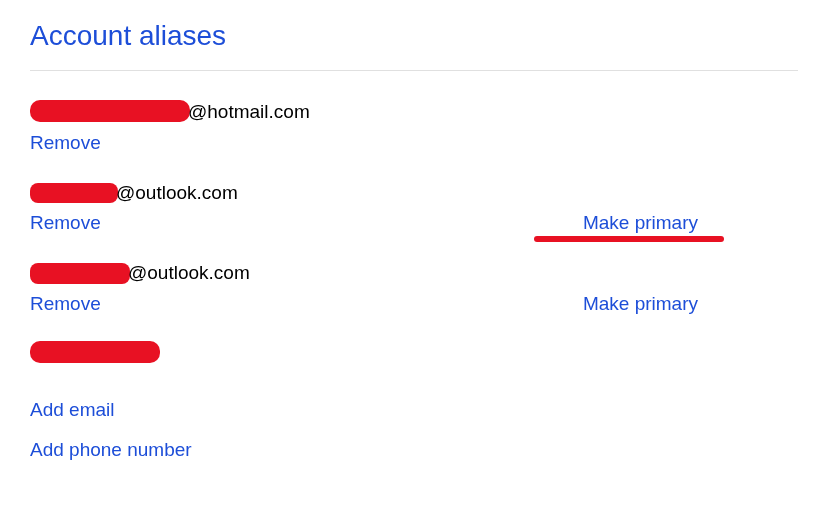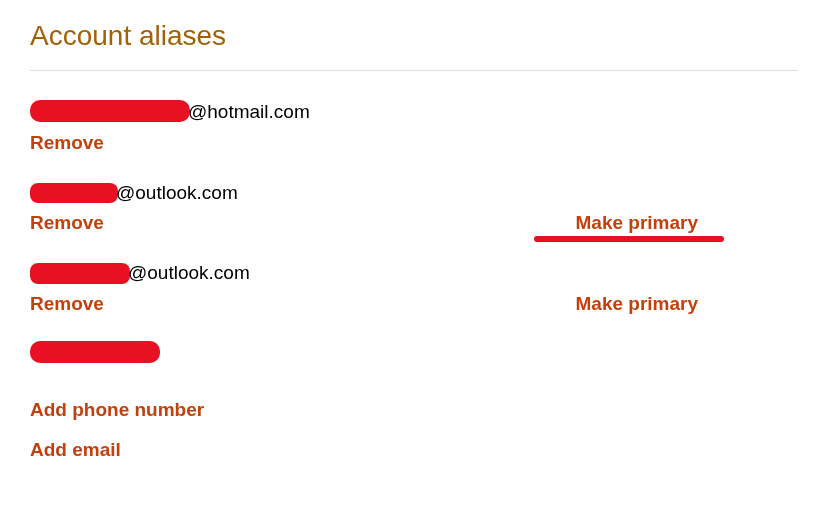--- a/index.html
+++ b/index.html
@@ -11,21 +11,21 @@
       height: 516px;
       padding: 20px 0 0 0;
       overflow: hidden;
     }
     .container {
       padding: 0 30px;
     }
     .page-title {
       font-size: 28px;
       font-weight: 400;
-      color: #a16207;
+      color: #1d4ed8;
       margin-bottom: 18px;
     }
     .divider {
       border: none;
       border-top: 1px solid #e0e0e0;
       margin-bottom: 28px;
     }
     .alias-block {
       margin-bottom: 26px;
       position: relative;
@@ -50,24 +50,23 @@
     .redact.w-med2  { width: 100px; height: 21px; }
     .redact.w-small { width: 130px; height: 22px; border-radius: 10px; }
     .domain-text { margin-left: -2px; }
     .action-row {
       display: flex;
       align-items: center;
       margin-top: 6px;
       font-size: 19px;
     }
     .link {
-      color: #c2410c;
+      color: #1d4ed8;
       cursor: pointer;
       text-decoration: none;
-      font-weight: bold;
     }
     .right-link {
       margin-left: auto;
       padding-right: 100px;
     }
     .underline-annot {
       position: absolute;
       height: 6px;
       background: #e81123;
       border-radius: 3px;
@@ -122,16 +121,16 @@
       <a class="link">Remove</a>
       <a class="link right-link">Make primary</a>
     </div>
   </div>
 
   <div class="alias-block">
     <span class="redact w-small"></span>
   </div>
 
   <div class="add-links">
+    <a class="link">Add email</a>
     <a class="link">Add phone number</a>
-    <a class="link">Add email</a>
   </div>
 </div>
 
 </body></html>

